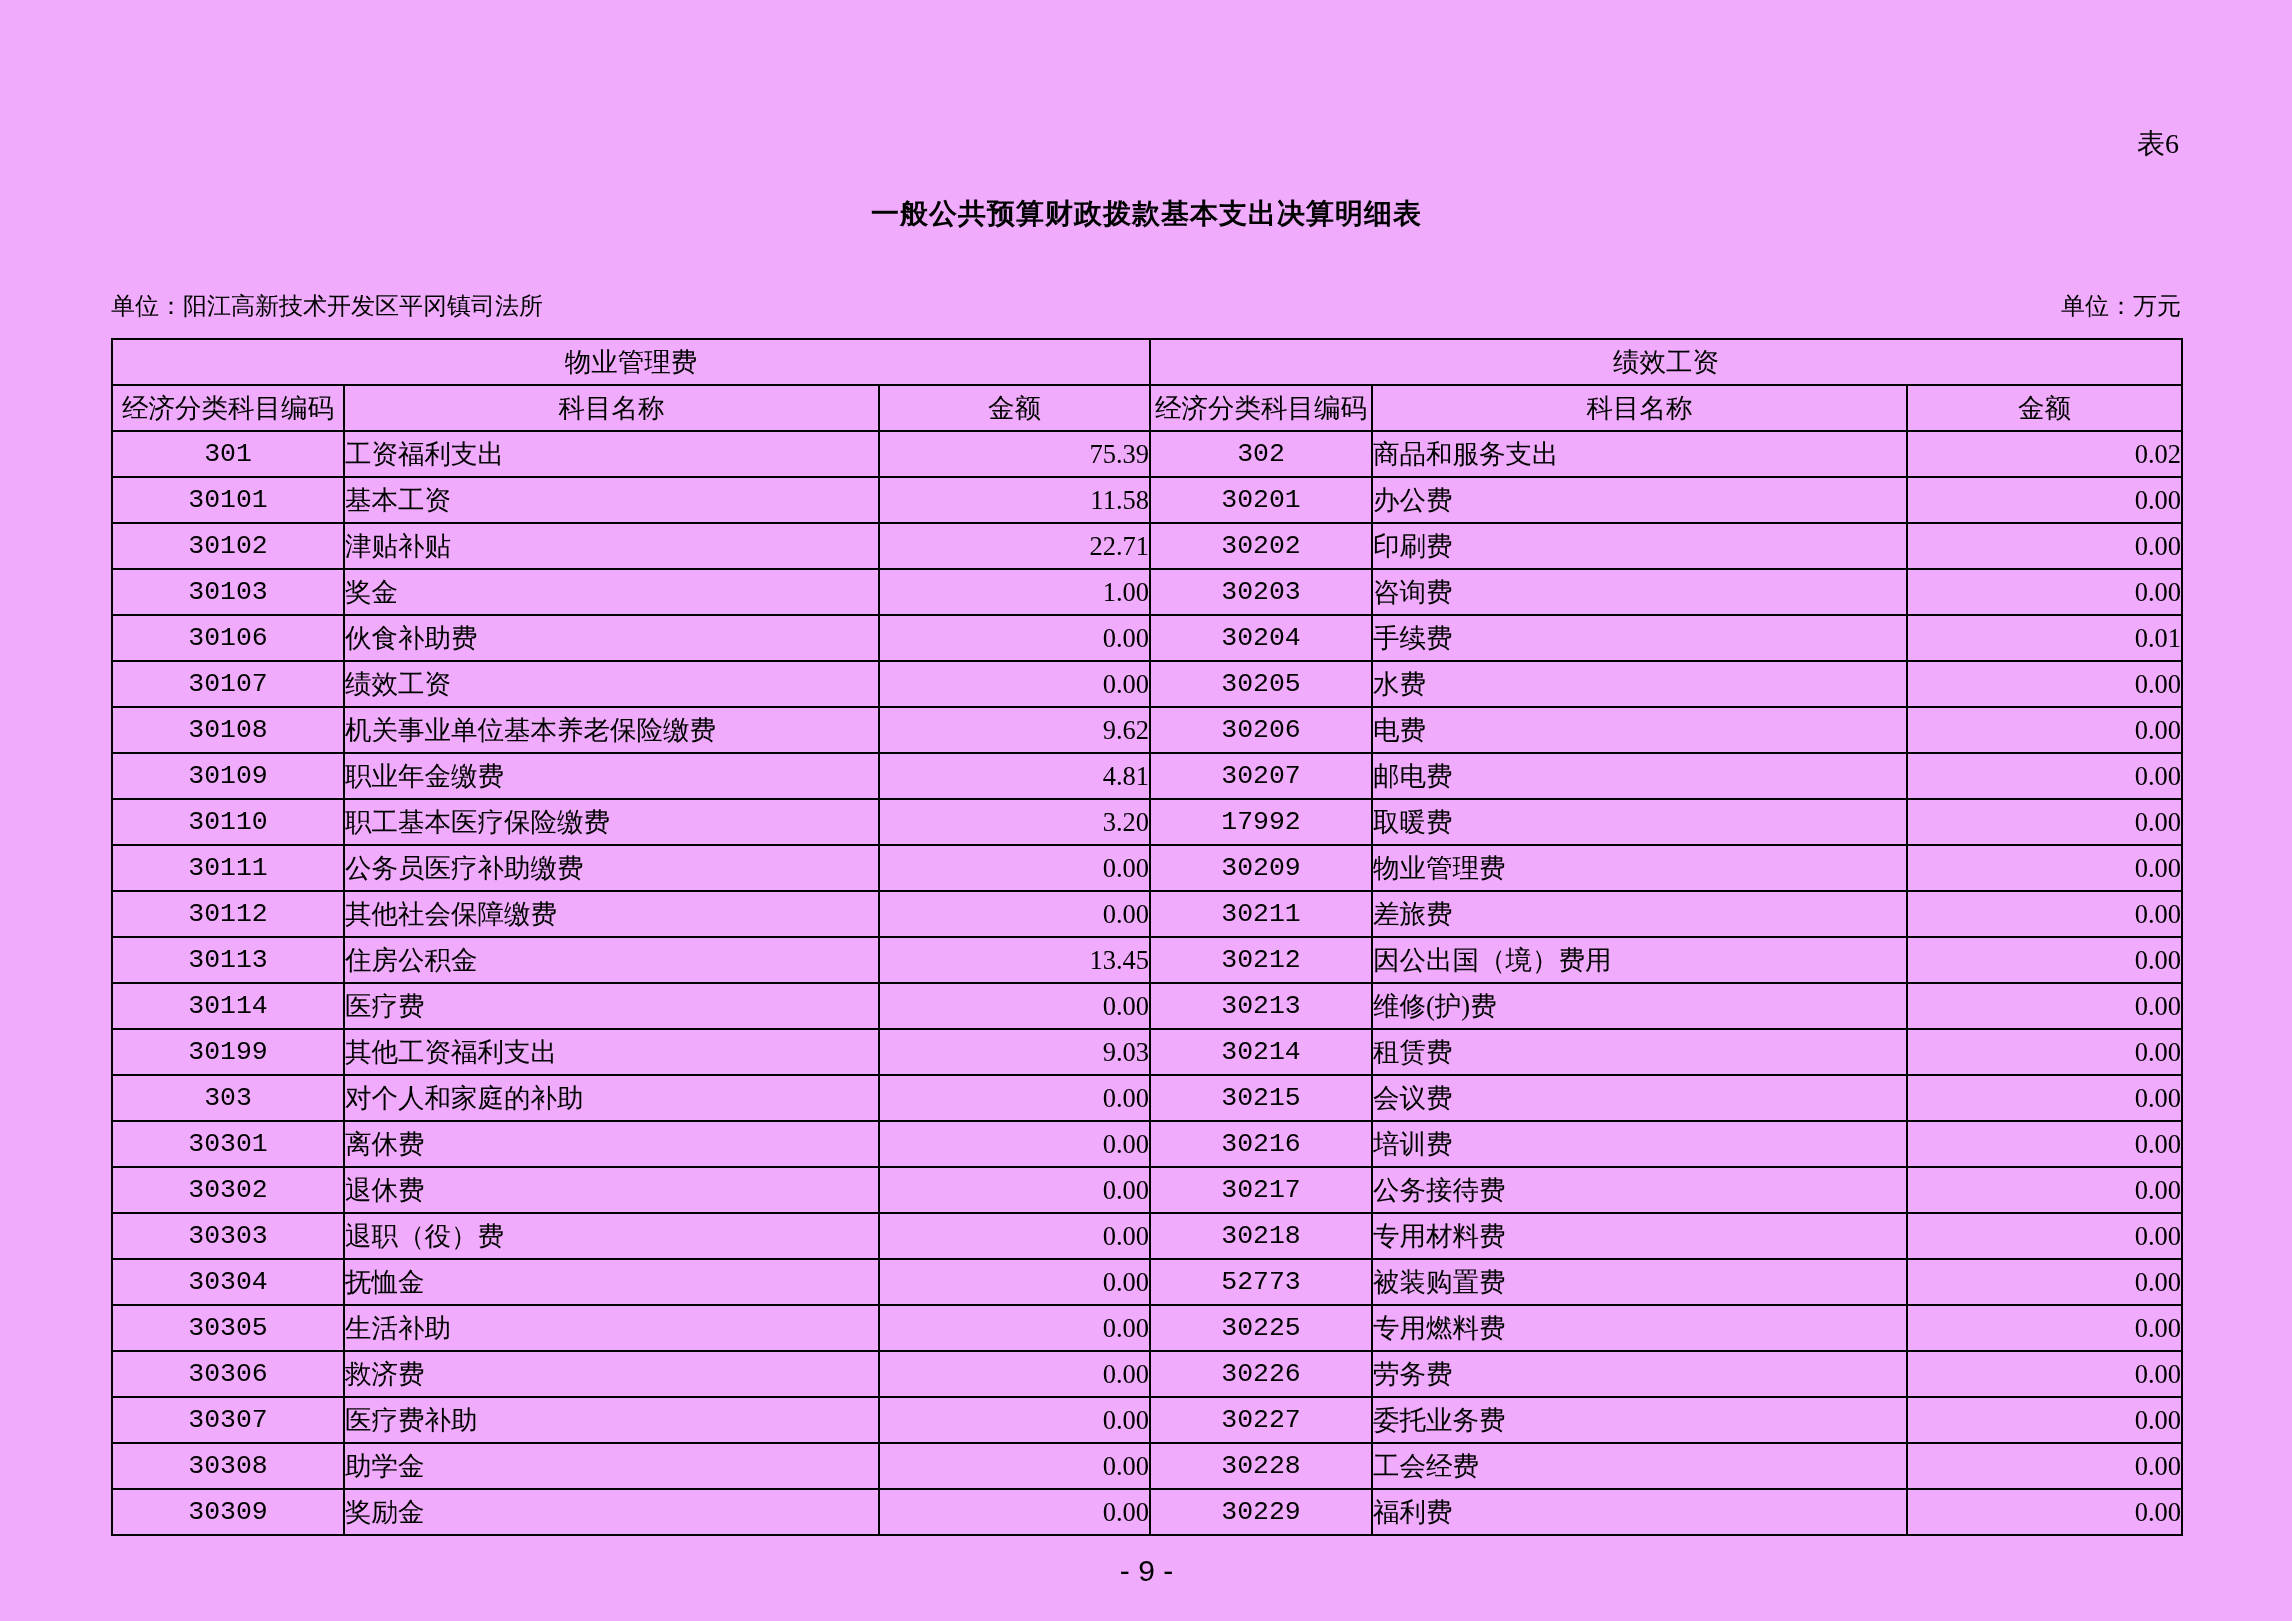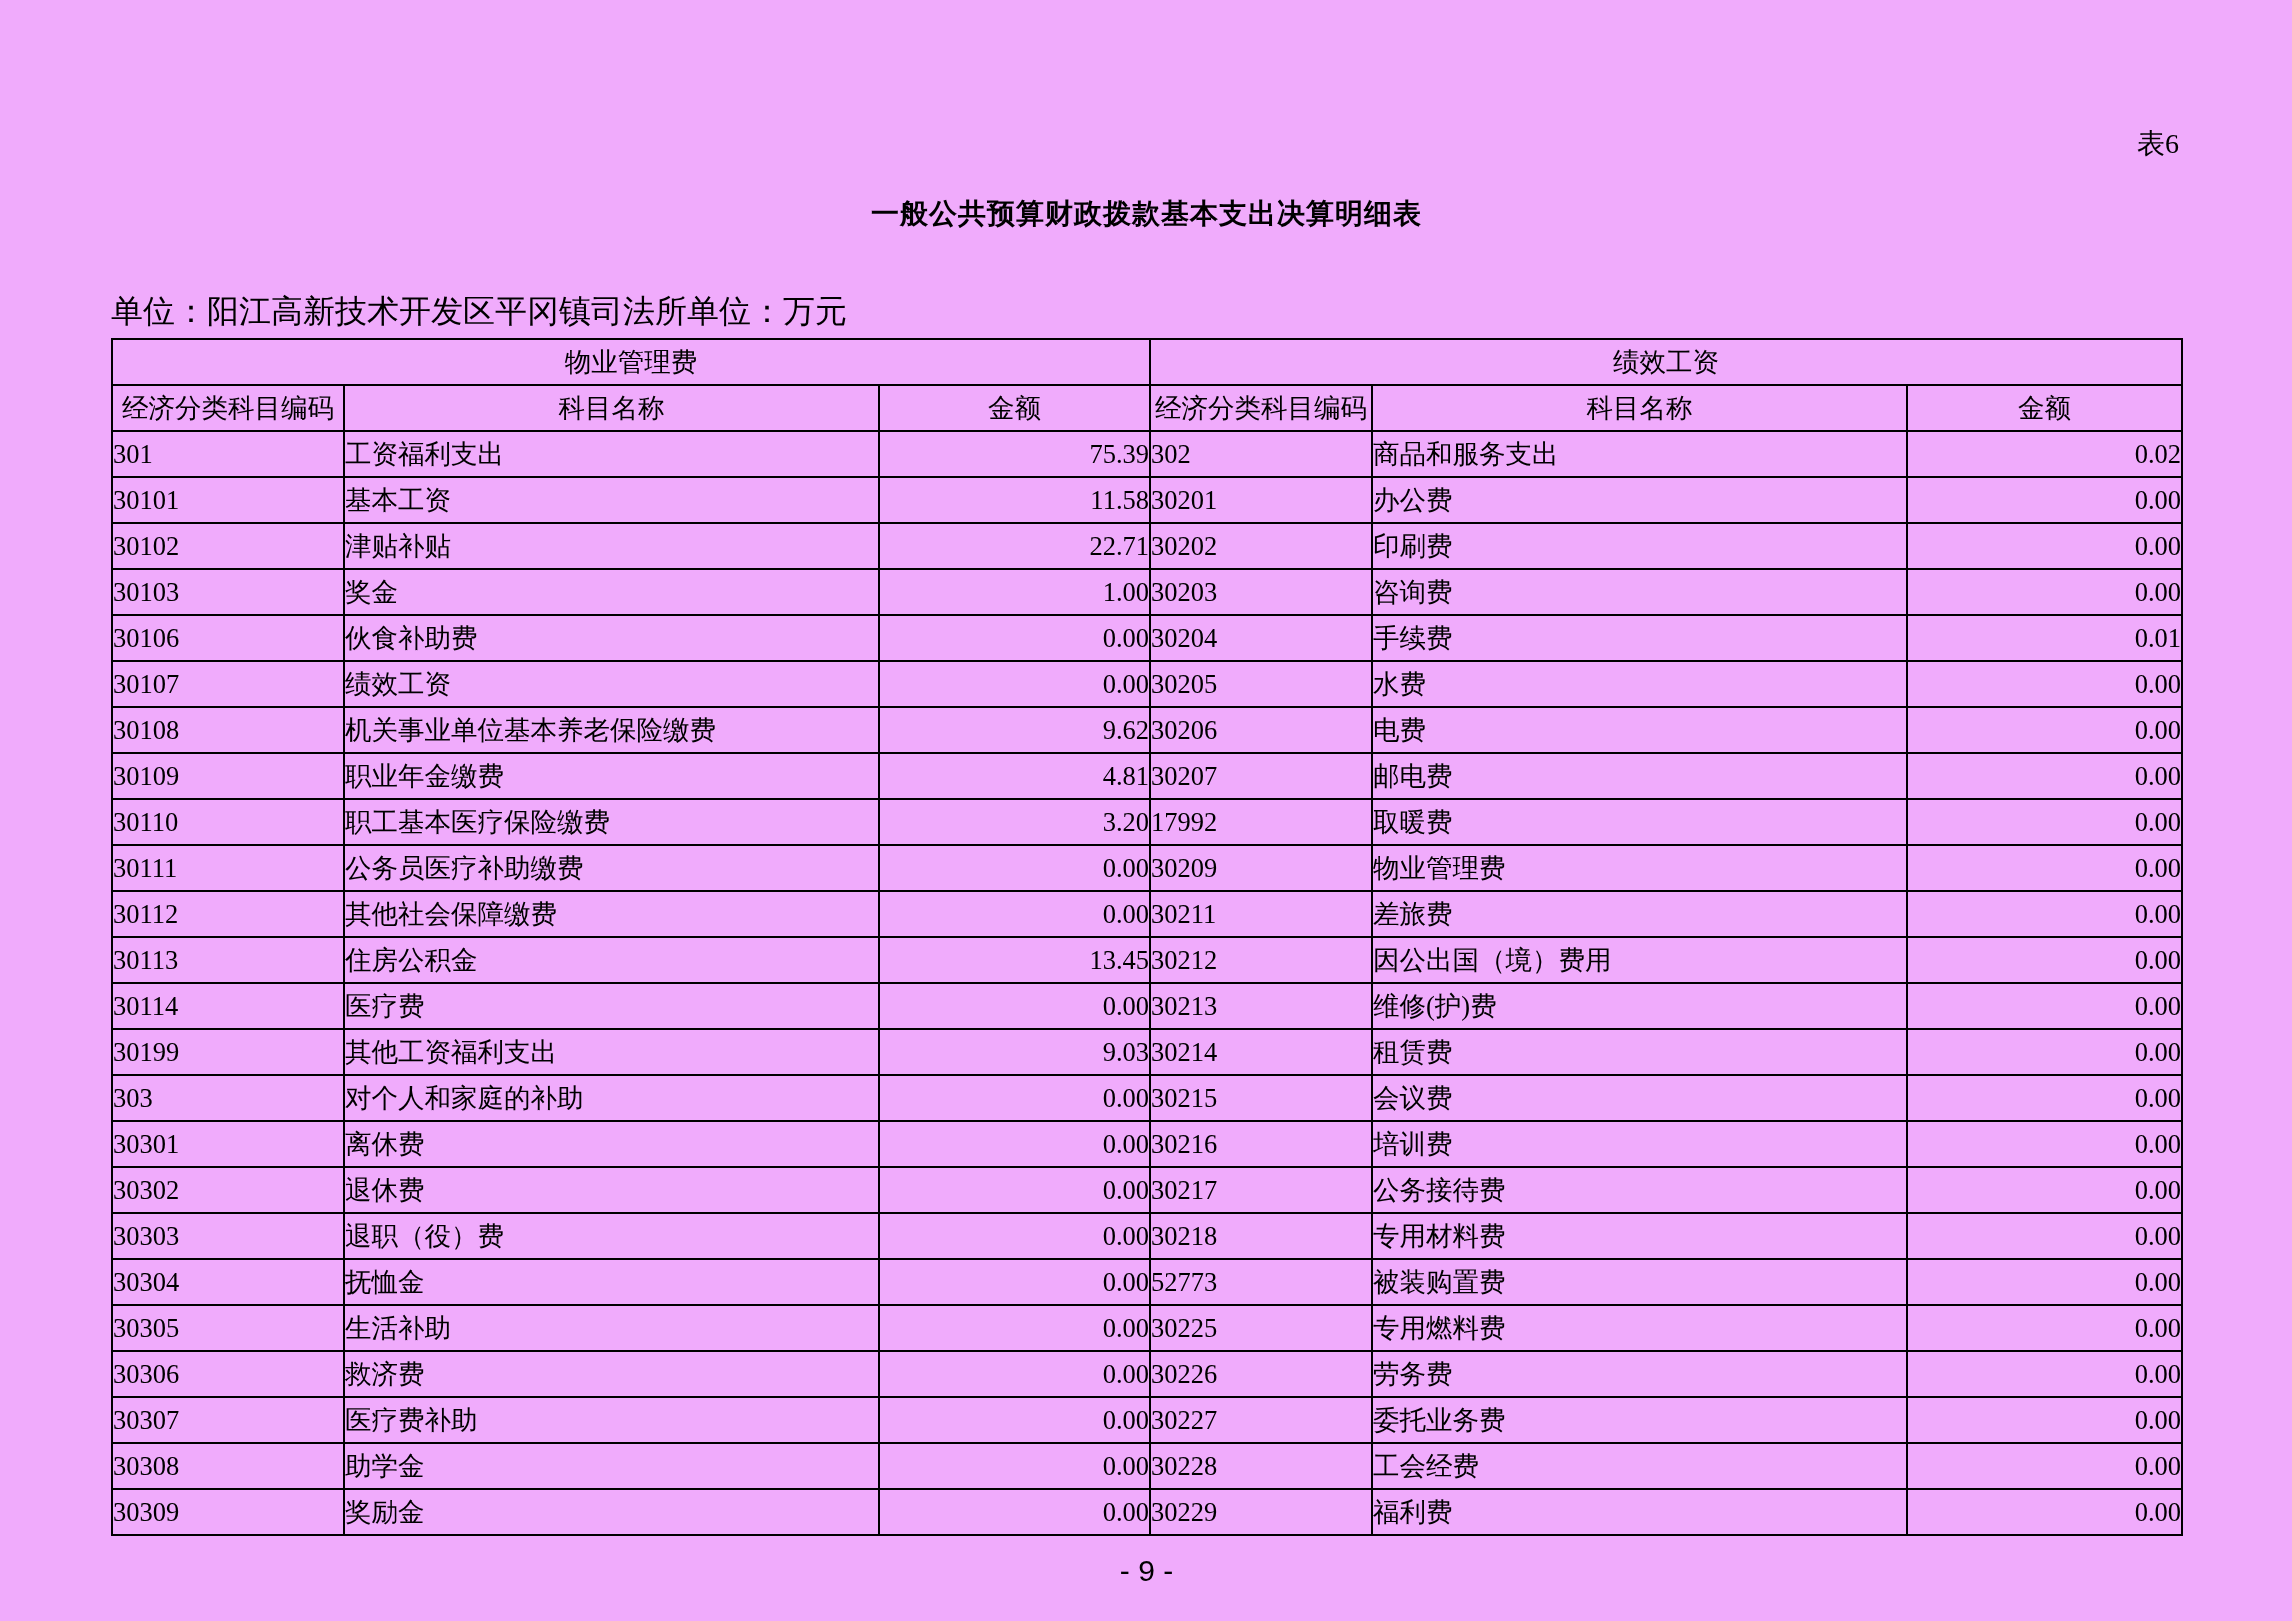--- a/index.html
+++ b/index.html
@@ -34,21 +34,22 @@
     font-family: "Liberation Sans", "DejaVu Sans", sans-serif;
     line-height: 1;
     letter-spacing: 1px;
   }
   .unit-row {
     position: absolute;
     top: 291px;
     left: 111px;
     width: 2070px;
     display: flex;
-    font-size: 32px;
+    justify-content: space-between;
+    font-size: 24px;
     line-height: 1.3;
   }
   table.detail-table {
     position: absolute;
     top: 338px;
     left: 111px;
     width: 2070px;
     border-collapse: collapse;
     table-layout: fixed;
     font-size: 26.5px;
@@ -63,21 +64,21 @@
     overflow: hidden;
     font-weight: normal;
     vertical-align: middle;
   }
   table.detail-table {
     border: 2.9px solid #000000;
   }
   table.detail-table th {
     text-align: center;
   }
-  td.code { text-align: left; padding-left: 15.7px; }
+  td.code { text-align: center; padding-left: 15.7px; font-family: Liberation Mono, monospace; }
   td.name { text-align: left; padding-left: 13.7px; }
   td.amt  { text-align: right; padding-right: 5.9px; border-radius: 15px; }
   .page-number {
     position: absolute;
     top: 1556px;
     left: 0;
     width: 100%;
     text-align: center;
     font-size: 30px;
     font-family: "Liberation Sans", "DejaVu Sans", sans-serif;

